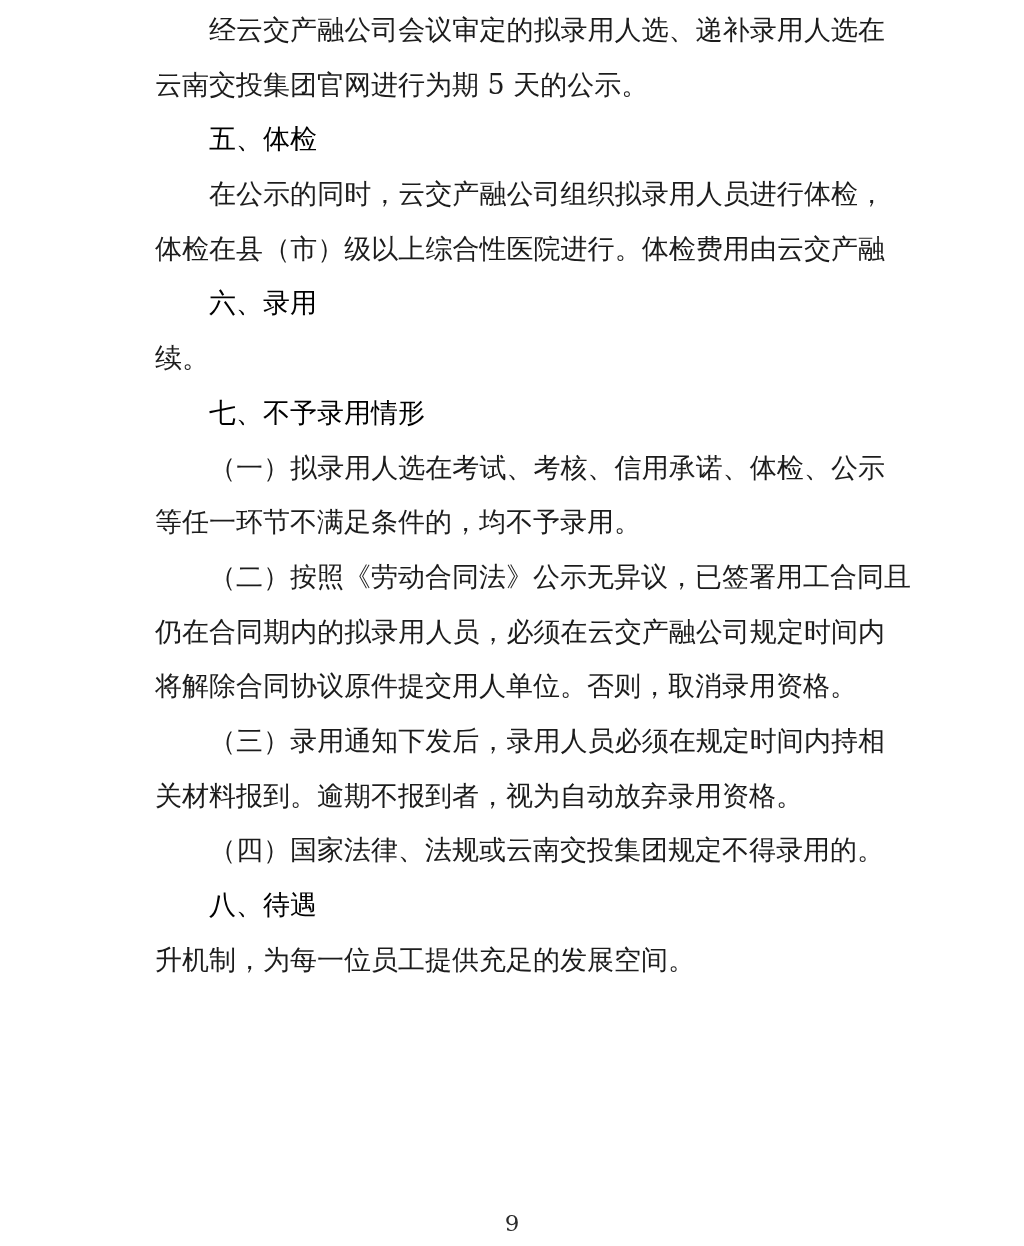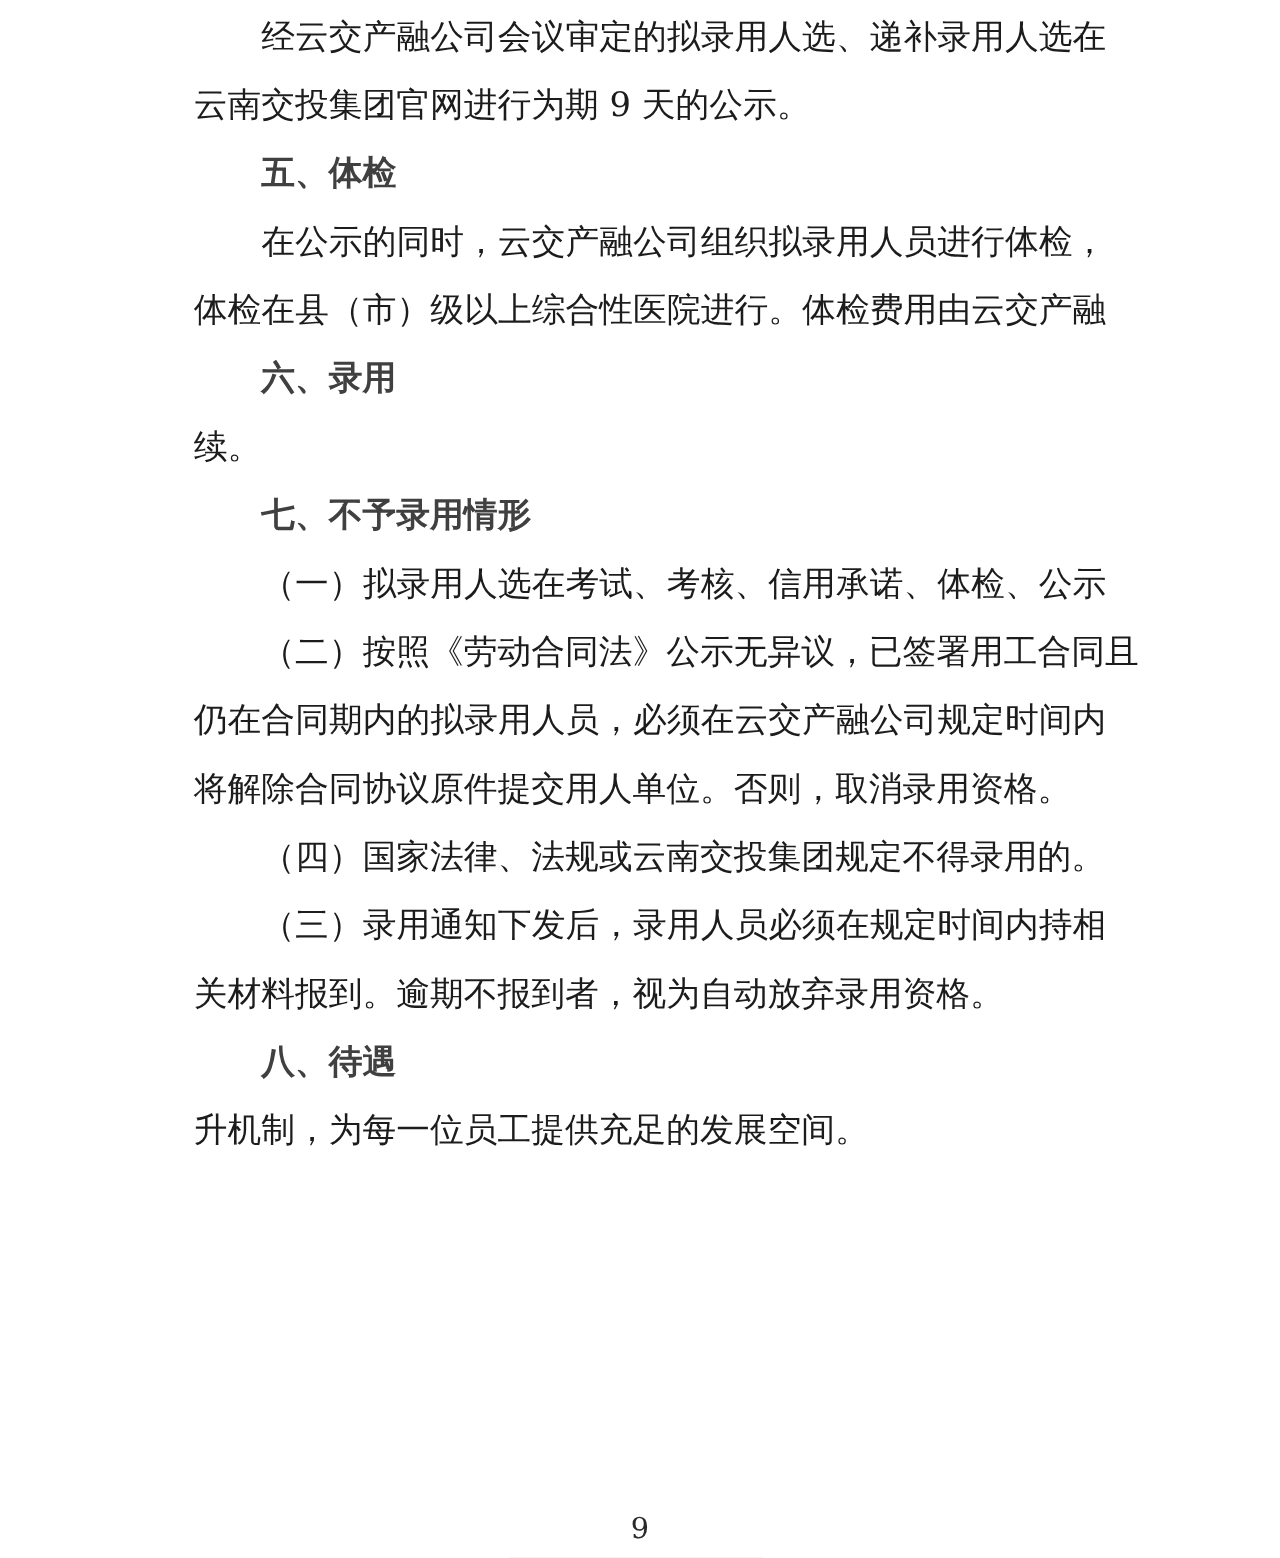--- a/index.html
+++ b/index.html
@@ -33,23 +33,23 @@
   .fill {
     text-align: justify;
     text-align-last: justify;
     text-justify: inter-character;
   }
   
   .indent {
     text-indent: 54px;
   }
   .heading {
-    font-weight: bold;
+    font-weight: normal;
     font-family: "DejaVu Sans", "Liberation Sans", sans-serif;
-    color: #404040;
+    color: #000000;
   }
   .footer {
     position: absolute;
     top: 1208px;
     left: 0;
     width: 100%;
     text-align: center;
     font-size: 23px;
     line-height: 30px;
     color: #2a2a2a;
@@ -57,55 +57,56 @@
   }
 </style>
 </head>
 <body>
 
 <div class="page">
   <div class="text-area">
 
     <div>
       <div class="line indent fill">经云交产融公司会议审定的拟录用人选、递补录用人选在</div>
-      <div class="line">云南交投集团官网进行为期 9 天的公示。</div>
+      <div class="line">云南交投集团官网进行为期 5 天的公示。</div>
     </div>
 
     <div class="line indent heading">五、体检</div>
 
     <div>
       <div class="line indent fill">在公示的同时，云交产融公司组织拟录用人员进行体检，</div>
       <div class="line fill">体检在县（市）级以上综合性医院进行。体检费用由云交产融</div>
     </div>
 
     <div class="line indent heading">六、录用</div>
 
     <div>
       <div class="line">续。</div>
     </div>
 
     <div class="line indent heading">七、不予录用情形</div>
 
     <div>
       <div class="line indent fill">（一）拟录用人选在考试、考核、信用承诺、体检、公示</div>
+      <div class="line">等任一环节不满足条件的，均不予录用。</div>
     </div>
 
     <div>
       <div class="line indent fill">（二）按照《劳动合同法》公示无异议，已签署用工合同且</div>
       <div class="line fill">仍在合同期内的拟录用人员，必须在云交产融公司规定时间内</div>
       <div class="line">将解除合同协议原件提交用人单位。否则，取消录用资格。</div>
     </div>
 
     <div>
-      <div class="line indent">（四）国家法律、法规或云南交投集团规定不得录用的。</div>
+      <div class="line indent fill">（三）录用通知下发后，录用人员必须在规定时间内持相</div>
+      <div class="line">关材料报到。逾期不报到者，视为自动放弃录用资格。</div>
     </div>
 
     <div>
-      <div class="line indent fill">（三）录用通知下发后，录用人员必须在规定时间内持相</div>
-      <div class="line">关材料报到。逾期不报到者，视为自动放弃录用资格。</div>
+      <div class="line indent">（四）国家法律、法规或云南交投集团规定不得录用的。</div>
     </div>
 
     <div class="line indent heading">八、待遇</div>
 
     <div>
       <div class="line">升机制，为每一位员工提供充足的发展空间。</div>
     </div>
 
   </div>
 

